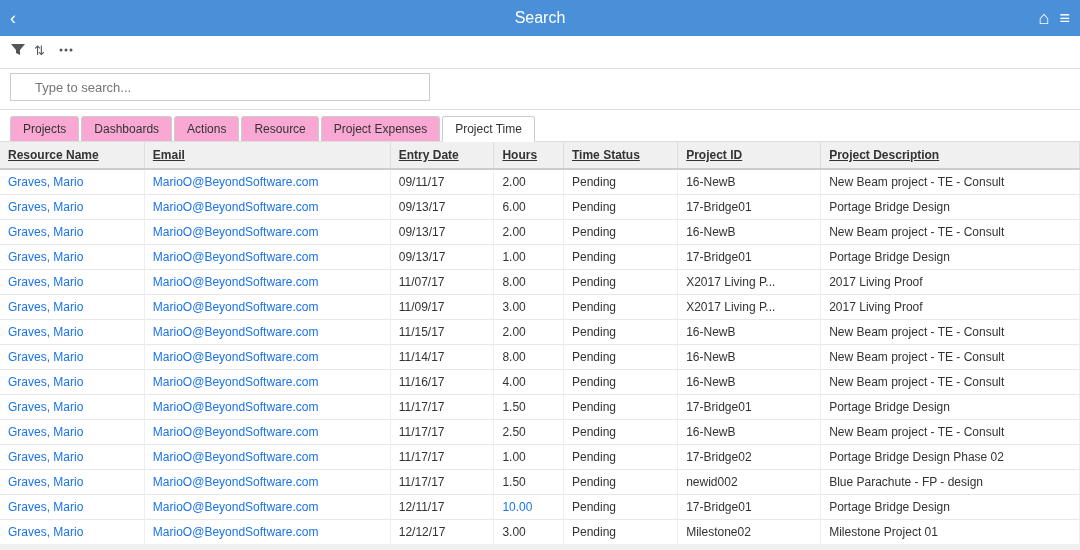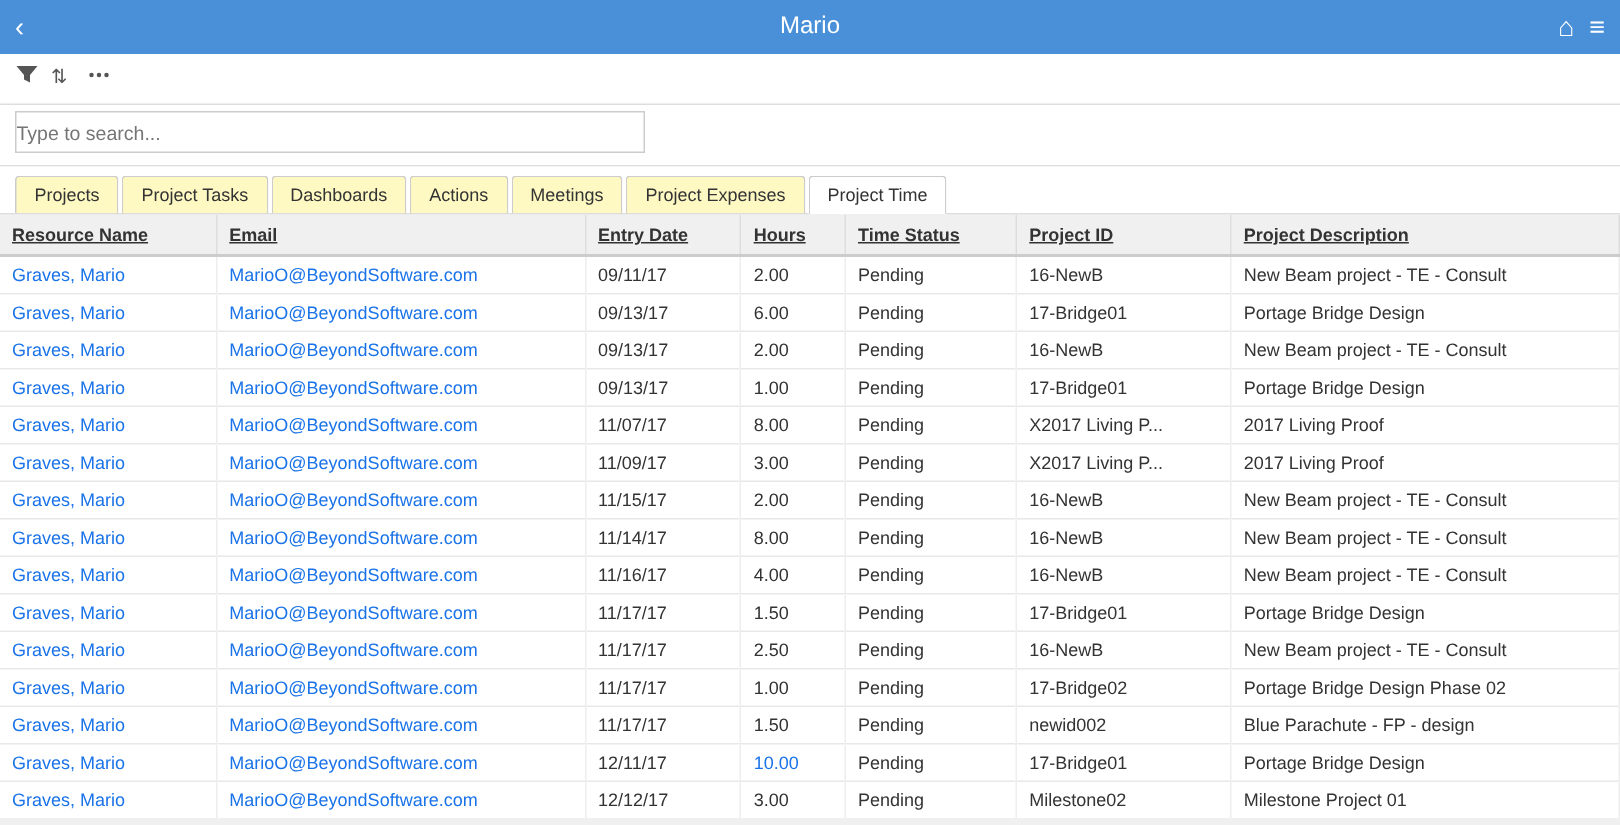--- a/index.html
+++ b/index.html
@@ -40,39 +40,39 @@
     
     .search-bar {
       background: white;
       padding: 4px 10px 8px 10px;
       border-bottom: 1px solid #ddd;
     }
     .search-input {
       width: 420px;
       height: 28px;
       border: 1px solid #ccc;
-      padding: 0 0;
+      padding: 0 24px;
       font-size: 13px;
       color: #999;
       outline: none;
     }
 
     
     .tabs {
       background: white;
       padding: 6px 10px 0 10px;
       display: flex;
       gap: 2px;
       border-bottom: 1px solid #ddd;
     }
     .tab {
       padding: 5px 12px;
       border: 1px solid #ccc;
       border-bottom: none;
-      background: #fef9c3;
+      background: #f9a8d4;
       cursor: pointer;
       font-size: 12px;
       color: #333;
       border-radius: 3px 3px 0 0;
     }
     .tab.active {
       background: white;
       border-bottom: 1px solid white;
       margin-bottom: -1px;
       z-index: 1;
@@ -114,21 +114,21 @@
       white-space: nowrap;
     }
     .link { color: #1a73e8; cursor: pointer; }
     .hours-highlight { color: #1a73e8; margin-top: 20px; }
   </style>
 </head>
 <body>
 
 <div class="header">
   <span class="header-back">‹</span>
-  <span class="header-title">Mario</span>
+  <span class="header-title">Search</span>
   <div class="header-icons">
     <span>⌂</span>
     <span>≡</span>
   </div>
 </div>
 
 <div class="toolbar">
   <span class="toolbar-icon" title="Filter">
     
     <svg width="16" height="16" viewBox="0 0 16 16" fill="#555">
@@ -148,24 +148,23 @@
     </svg>
   </span>
 </div>
 
 <div class="search-bar">
   <input class="search-input" type="text" value="" placeholder="Type to search..." style="">
 </div>
 
 <div class="tabs" id="tabs-container">
 <div class="tab">Projects</div>
-    <div class="tab">Project Tasks</div>
     <div class="tab">Dashboards</div>
     <div class="tab">Actions</div>
-    <div class="tab">Meetings</div>
+    <div class="tab">Resource</div>
     <div class="tab">Project Expenses</div>
     <div class="tab active">Project Time</div>
   </div>
 
 <div class="table-container">
   <table>
     <thead id="table-head">
     <tr>
           <th>Resource Name</th>
           <th>Email</th>

